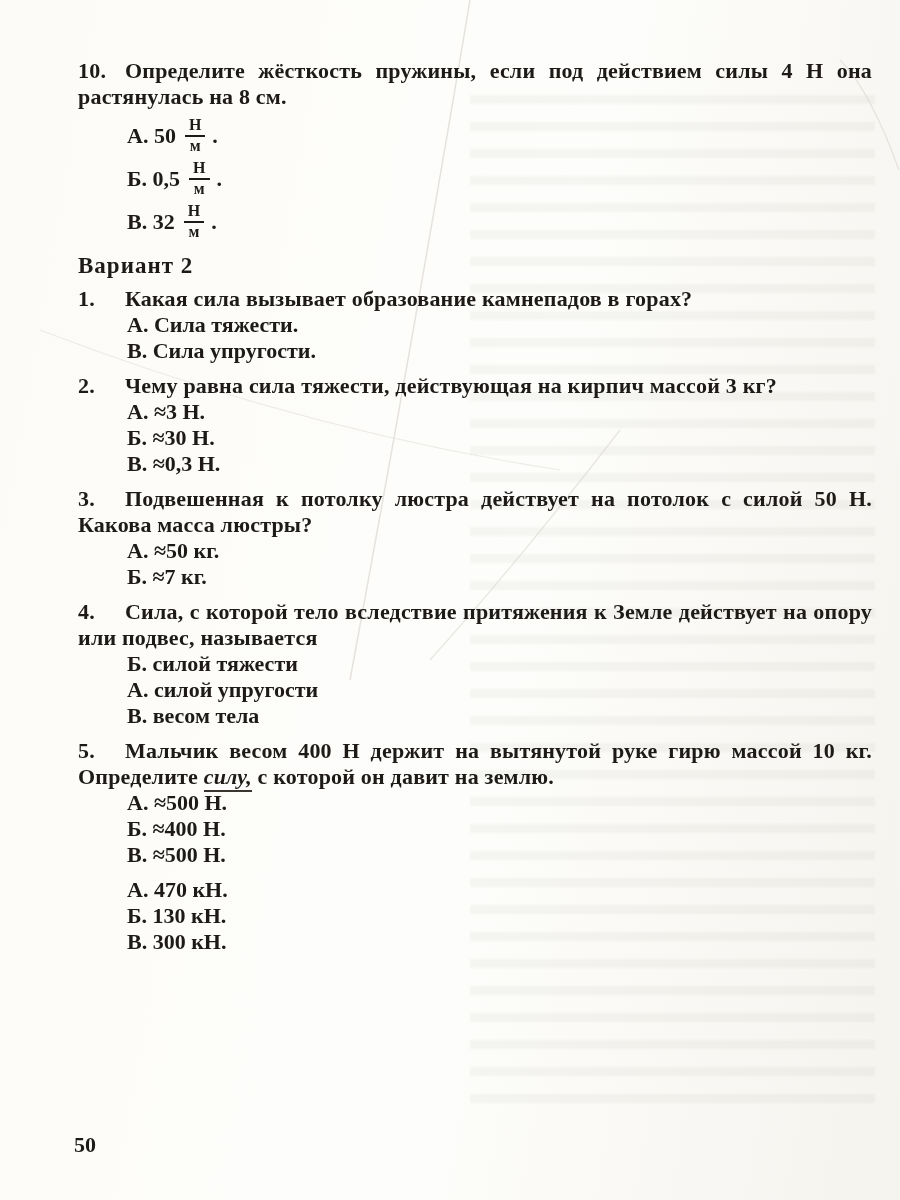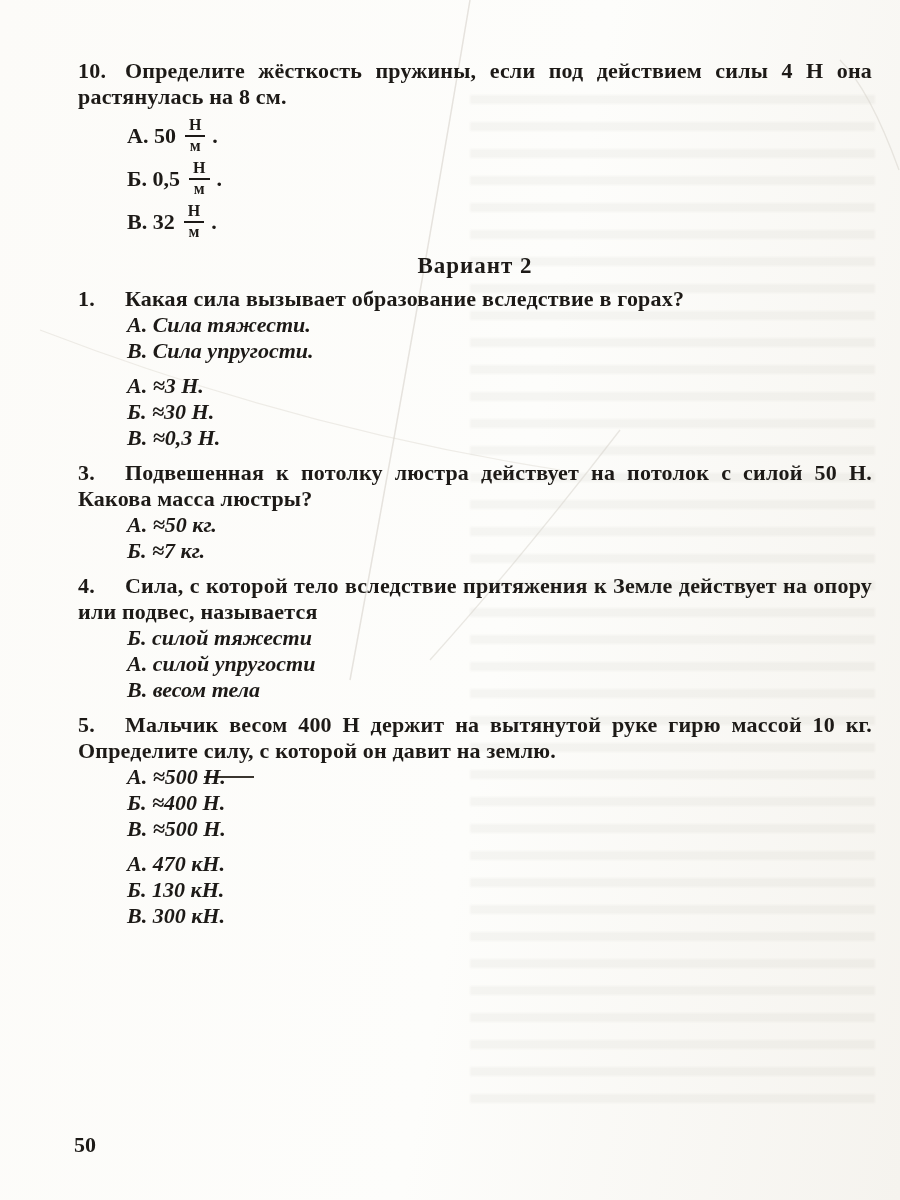--- a/index.html
+++ b/index.html
@@ -23,27 +23,27 @@
   }
   .qblock { margin: 0 0 9px 0; }
   .question {
     margin: 0;
     font-size: 22px;
     line-height: 26px;
     text-align: justify;
     letter-spacing: 0.2px;
   }
   .qnum { display: inline-block; width: 47px; }
-  .options { margin-left: 49px; font-style: italic; }
+  .options { margin-left: 49px; }
   .option {
     font-size: 22px;
     line-height: 26px;
     white-space: nowrap;
   }
-  .underlined { border-bottom: 2px solid #3a352f; padding-bottom: 13px; }
+  .underlined { border-bottom: 2px solid #3a352f; padding-bottom: 1px; font-style: italic; }
   
   .frac-options { margin-left: 49px; margin-top: 4px; }
   .frac-option {
     height: 43px;
     display: flex;
     align-items: center;
     font-size: 22px;
   }
   .frac {
     display: inline-block;
@@ -54,21 +54,21 @@
   }
   .frac .num {
     display: block;
     border-bottom: 2px solid #1d1a17;
     padding: 0 4px 1px 4px;
   }
   .frac .den { display: block; padding-top: 1px; }
   
   .variant-title {
     margin: 9px 0 7px 0;
-    text-align: center;
+    text-align: left;
     font-size: 23px;
     line-height: 27px;
     letter-spacing: 1px;
   }
   
   .page-number {
     position: absolute;
     left: 74px; bottom: 42px;
     font-size: 22px;
     font-weight: 700;
@@ -137,29 +137,32 @@
           </span>
           <span>.</span>
         </div>
       </div>
     </div>
 
     <h2 class="variant-title">Вариант 2</h2>
 
     <div class="qblock">
       <p class="question">
-        <span class="qnum">1.</span><span>Какая сила вызывает образование вследствие в горах?</span>
+        <span class="qnum">1.</span><span>Какая сила вызывает образование камнепадов в горах?</span>
       </p>
       <div class="options">
         <div class="option">А. Сила тяжести.</div>
         <div class="option">В. Сила упругости.</div>
       </div>
     </div>
 
     <div class="qblock">
+      <p class="question">
+        <span class="qnum">2.</span><span>Чему равна сила тяжести, действующая на кирпич массой 3 кг?</span>
+      </p>
       <div class="options">
         <div class="option">А. ≈3 Н.</div>
         <div class="option">Б. ≈30 Н.</div>
         <div class="option">В. ≈0,3 Н.</div>
       </div>
     </div>
 
     <div class="qblock">
       <p class="question">
         <span class="qnum">3.</span><span>Подвешенная к потолку люстра действует на потолок с силой 50 Н. Какова масса люстры?</span>

